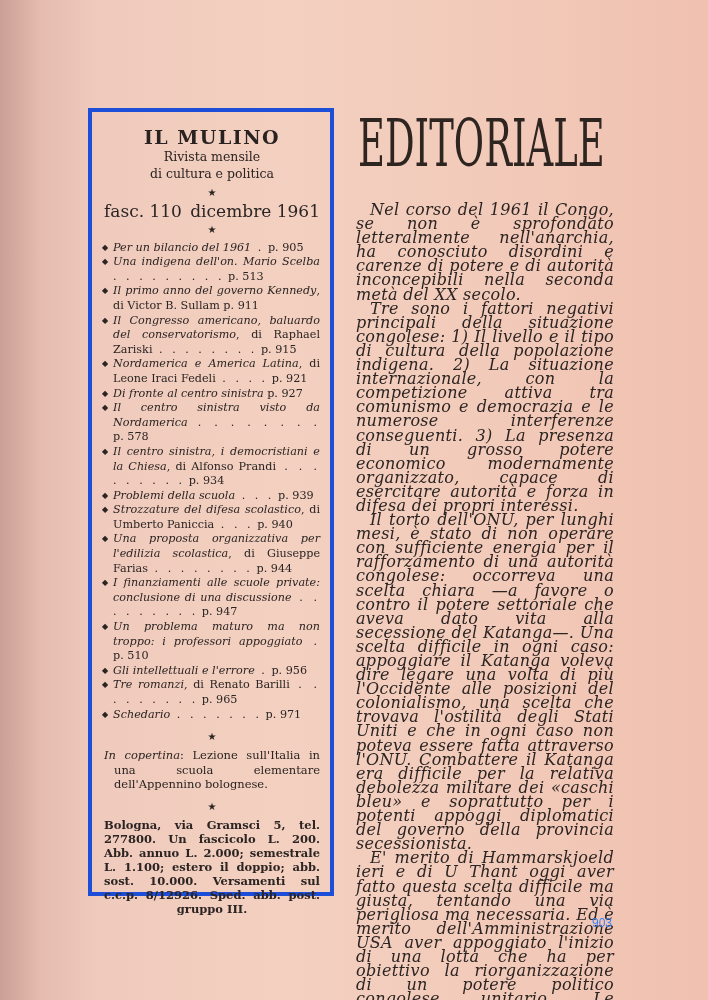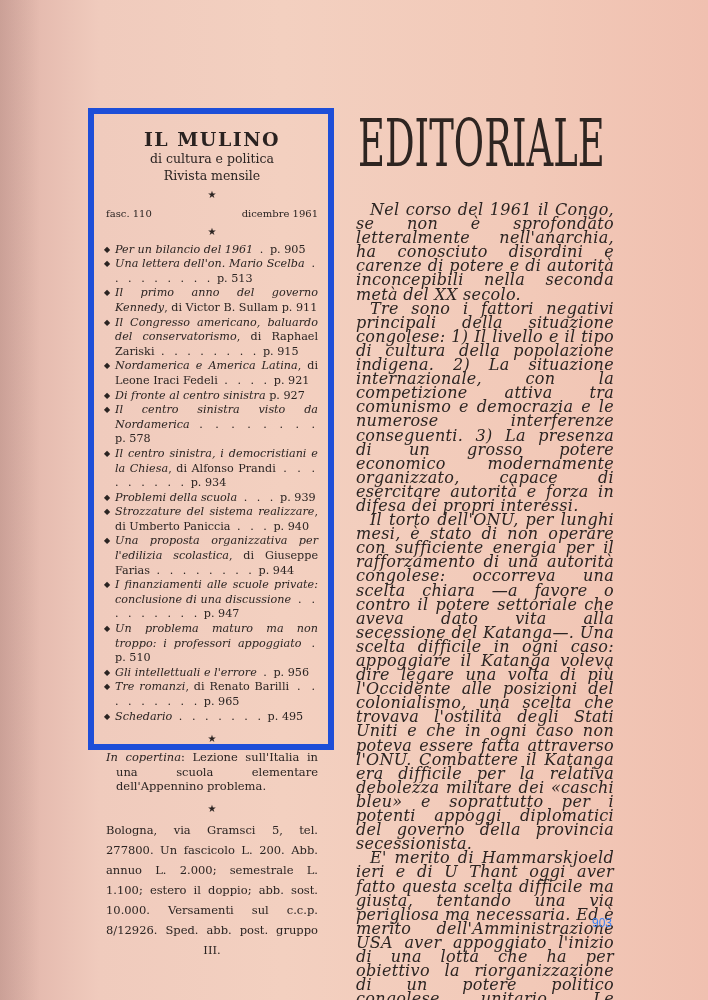--- a/index.html
+++ b/index.html
@@ -7,44 +7,44 @@
     width: 708px; height: 1000px; position: relative; overflow: hidden;
     background: linear-gradient(90deg, #dcb1a6 0%, #e6bcb0 6%, #f0cbbd 14%, #f3d0c0 40%, #f2c9b8 75%, #f0c0b0 100%);
     font-family: "DejaVu Serif", serif;
     color: #2b2422;
   }
   .shade-left {
     position: absolute; left: 0; top: 0; width: 40px; height: 1000px;
     background: linear-gradient(90deg, rgba(150,110,105,0.25), rgba(150,110,105,0));
   }
   .toc-box {
-    position: absolute; left: 88px; top: 108px; width: 246px; height: 642px;
-    border: 6px solid #1d4ed8; box-sizing: border-box;
+    position: absolute; left: 88px; top: 108px; width: 246px; height: 788px;
+    border: 4px solid #1d4ed8; box-sizing: border-box;
     padding: 14px 10px 0 12px;
     font-size: 11px; line-height: 14.6px;
   }
   .masthead {
     text-align: center; font-family: "DejaVu Serif", serif; font-weight: bold;
     font-size: 19px; letter-spacing: 1.5px; margin-top: 4px; color: #2a2220;
   }
   .subtitle { text-align: center; font-size: 12.5px; line-height: 17px; margin-top: 3px; }
   .star { text-align: center; font-size: 10px; line-height: 14px; margin: 4px 0; }
-  .fasc-row { display: flex; justify-content: space-between; font-size: 10px; line-height: 15px; align-items: center; }
+  .fasc-row { display: flex; justify-content: space-between; font-size: 17px; line-height: 15px; align-items: center; }
   .toc-list { list-style: none; margin: 0; padding: 0; }
   .toc-item {
     position: relative; padding-left: 9px; text-align: justify;
     font-size: 11.2px; line-height: 14.6px;
   }
   .toc-item .bullet { position: absolute; left: -2px; top: 0; font-size: 8px; }
   .toc-item i { }
   .toc-item .pg { white-space: nowrap; }
   .toc-item .dots { letter-spacing: 3px; }
   .cover { font-size: 11.5px; line-height: 14.6px; text-indent: -10px; padding-left: 10px; text-align: justify; }
   .cover i { font-style: italic; }
-  .address { font-size: 11.5px; line-height: 20px; text-align: justify; text-align-last: center; }
+  .address { font-size: 11.5px; line-height: 14px; text-align: justify; text-align-last: center; font-weight: bold; }
   .editorial-title {
     position: absolute; left: 358px; top: 104px; width: 258px; height: 80px;
     font-family: "DejaVu Serif", serif; font-size: 66px; line-height: 80px;
     letter-spacing: 0px; color: #2e2521; transform: scaleX(0.56); transform-origin: left center;
     white-space: nowrap; font-weight: normal;
   }
   .editorial-body {
     position: absolute; left: 356px; top: 203px; width: 258px;
     font-family: "DejaVu Serif", serif; font-style: italic;
     font-size: 16px; line-height: 14.1px; text-align: justify;
@@ -57,52 +57,52 @@
   }
 </style>
 </head>
 <body>
 
 <div class="shade-left"></div>
 
 <div class="toc-box">
   <div class="masthead">IL MULINO</div>
   <div class="subtitle">
+    <div>Rivista mensile</div>
     <div>di cultura e politica</div>
-    <div>Rivista mensile</div>
   </div>
   <div class="star">★</div>
   <div class="fasc-row">
     <span>fasc. 110</span>
     <span>dicembre 1961</span>
   </div>
   <div class="star">★</div>
 
   <ul class="toc-list" id="toc-list">
       <li class="toc-item"><span class="bullet">◆</span><i>Per un bilancio del 1961</i><span></span><span class="dots"> .</span> <span class="pg">p. 905</span></li>
-      <li class="toc-item"><span class="bullet">◆</span><i>Una lettera dell'on. Mario Scelba</i><span></span><span class="dots"> . . . . . . . . .</span> <span class="pg">p. 513</span></li>
+      <li class="toc-item"><span class="bullet">◆</span><i>Una indigena dell'on. Mario Scelba</i><span></span><span class="dots"> . . . . . . . . .</span> <span class="pg">p. 513</span></li>
       <li class="toc-item"><span class="bullet">◆</span><i>Il primo anno del governo Kennedy</i><span>, di Victor B. Sullam</span><span class="dots"></span> <span class="pg">p. 911</span></li>
       <li class="toc-item"><span class="bullet">◆</span><i>Il Congresso americano, baluardo del conservatorismo</i><span>, di Raphael Zariski</span><span class="dots"> . . . . . . . .</span> <span class="pg">p. 915</span></li>
       <li class="toc-item"><span class="bullet">◆</span><i>Nordamerica e America Latina</i><span>, di Leone Iraci Fedeli</span><span class="dots"> . . . .</span> <span class="pg">p. 921</span></li>
       <li class="toc-item"><span class="bullet">◆</span><i>Di fronte al centro sinistra</i><span></span><span class="dots"></span> <span class="pg">p. 927</span></li>
       <li class="toc-item"><span class="bullet">◆</span><i>Il centro sinistra visto da Nordamerica</i><span></span><span class="dots"> . . . . . . . .</span> <span class="pg">p. 578</span></li>
       <li class="toc-item"><span class="bullet">◆</span><i>Il centro sinistra, i democristiani e la Chiesa</i><span>, di Alfonso Prandi</span><span class="dots"> . . . . . . . . .</span> <span class="pg">p. 934</span></li>
       <li class="toc-item"><span class="bullet">◆</span><i>Problemi della scuola</i><span></span><span class="dots"> . . .</span> <span class="pg">p. 939</span></li>
-      <li class="toc-item"><span class="bullet">◆</span><i>Strozzature del sistema realizzare</i><span>, di Umberto Paniccia</span><span class="dots"> . . .</span> <span class="pg">p. 940</span></li>
+      <li class="toc-item"><span class="bullet">◆</span><i>Strozzature del difesa scolastico</i><span>, di Umberto Paniccia</span><span class="dots"> . . .</span> <span class="pg">p. 940</span></li>
       <li class="toc-item"><span class="bullet">◆</span><i>Una proposta organizzativa per l'edilizia scolastica</i><span>, di Giuseppe Farias</span><span class="dots"> . . . . . . . .</span> <span class="pg">p. 944</span></li>
       <li class="toc-item"><span class="bullet">◆</span><i>I finanziamenti alle scuole private: conclusione di una discussione</i><span></span><span class="dots"> . . . . . . . . .</span> <span class="pg">p. 947</span></li>
       <li class="toc-item"><span class="bullet">◆</span><i>Un problema maturo ma non troppo: i professori appoggiato</i><span></span><span class="dots"> .</span> <span class="pg">p. 510</span></li>
       <li class="toc-item"><span class="bullet">◆</span><i>Gli intellettuali e l'errore</i><span></span><span class="dots"> .</span> <span class="pg">p. 956</span></li>
       <li class="toc-item"><span class="bullet">◆</span><i>Tre romanzi</i><span>, di Renato Barilli</span><span class="dots"> . . . . . . . . .</span> <span class="pg">p. 965</span></li>
-      <li class="toc-item"><span class="bullet">◆</span><i>Schedario</i><span></span><span class="dots"> . . . . . . .</span> <span class="pg">p. 495</span></li>
+      <li class="toc-item"><span class="bullet">◆</span><i>Schedario</i><span></span><span class="dots"> . . . . . . .</span> <span class="pg">p. 971</span></li>
     </ul>
 
   <div class="star" style="margin-top:8px">★</div>
   <div class="cover">
-    <i>In copertina</i><span>: Lezione sull'Italia in una scuola elementare dell'Appennino problema.</span>
+    <i>In copertina</i><span>: Lezione sull'Italia in una scuola elementare dell'Appennino bolognese.</span>
   </div>
   <div class="star" style="margin-top:8px">★</div>
   <div class="address">Bologna, via Gramsci 5, tel. 277800. Un fascicolo L. 200. Abb. annuo L. 2.000; semestrale L. 1.100; estero il doppio; abb. sost. 10.000. Versamenti sul c.c.p. 8/12926. Sped. abb. post. gruppo III.</div>
 </div>
 
 <div class="editorial-title">EDITORIALE</div>
 
 <div class="editorial-body">
   <p>Nel corso del 1961 il Congo, se non è sprofondato letteralmente nell'anarchia, ha conosciuto disordini e carenze di potere e di autorità inconcepibili nella seconda metà del XX secolo.</p>
   <p>Tre sono i fattori negativi principali della situazione congolese: 1) Il livello e il tipo di cultura della popolazione indigena. 2) La situazione internazionale, con la competizione attiva tra comunismo e democrazia e le numerose interferenze conseguenti. 3) La presenza di un grosso potere economico modernamente organizzato, capace di esercitare autorità e forza in difesa dei propri interessi.</p>

